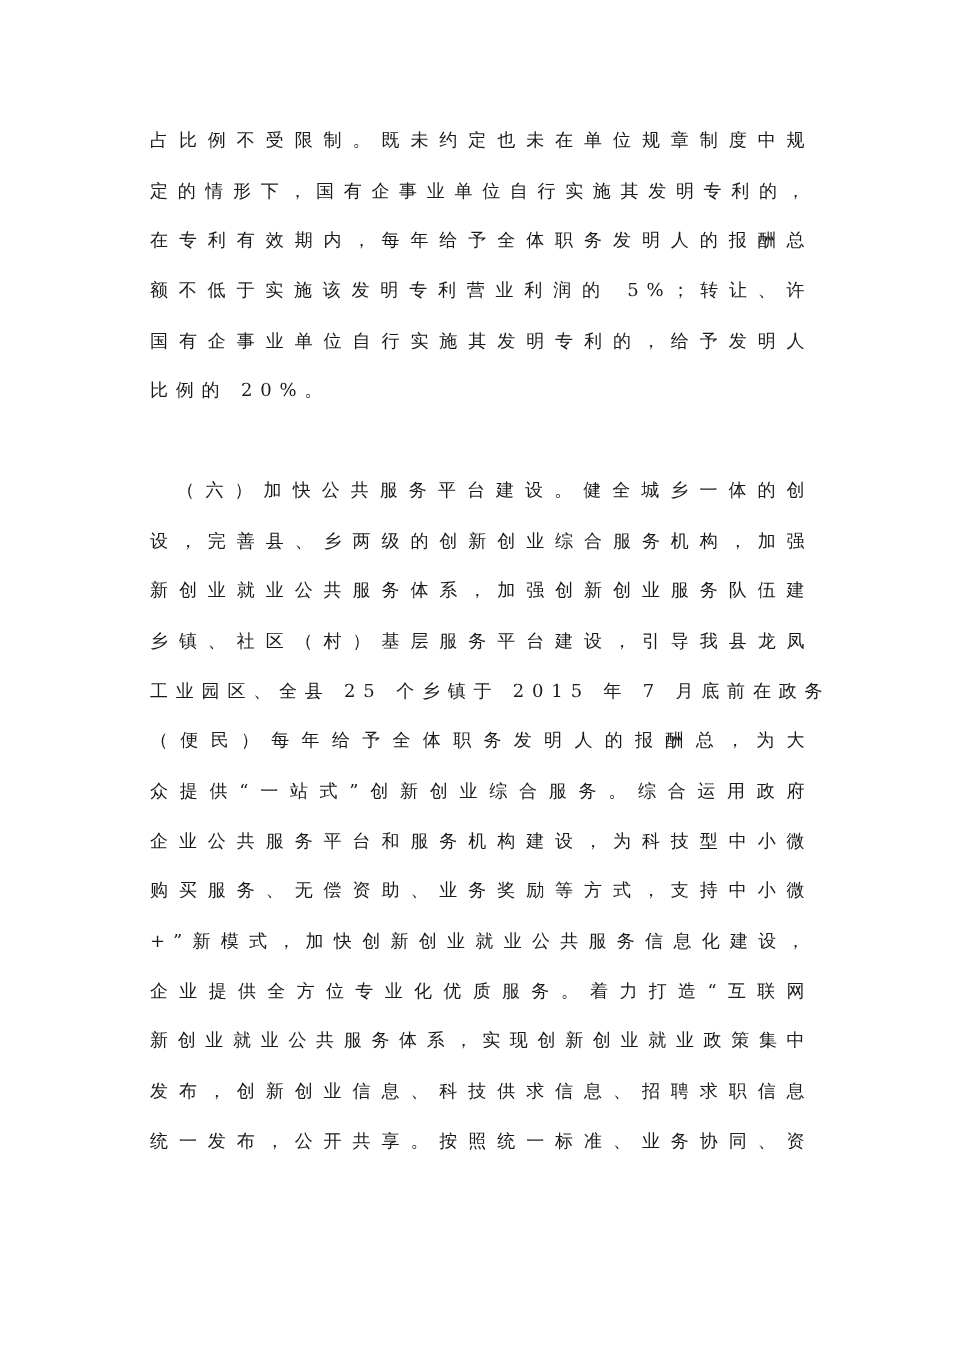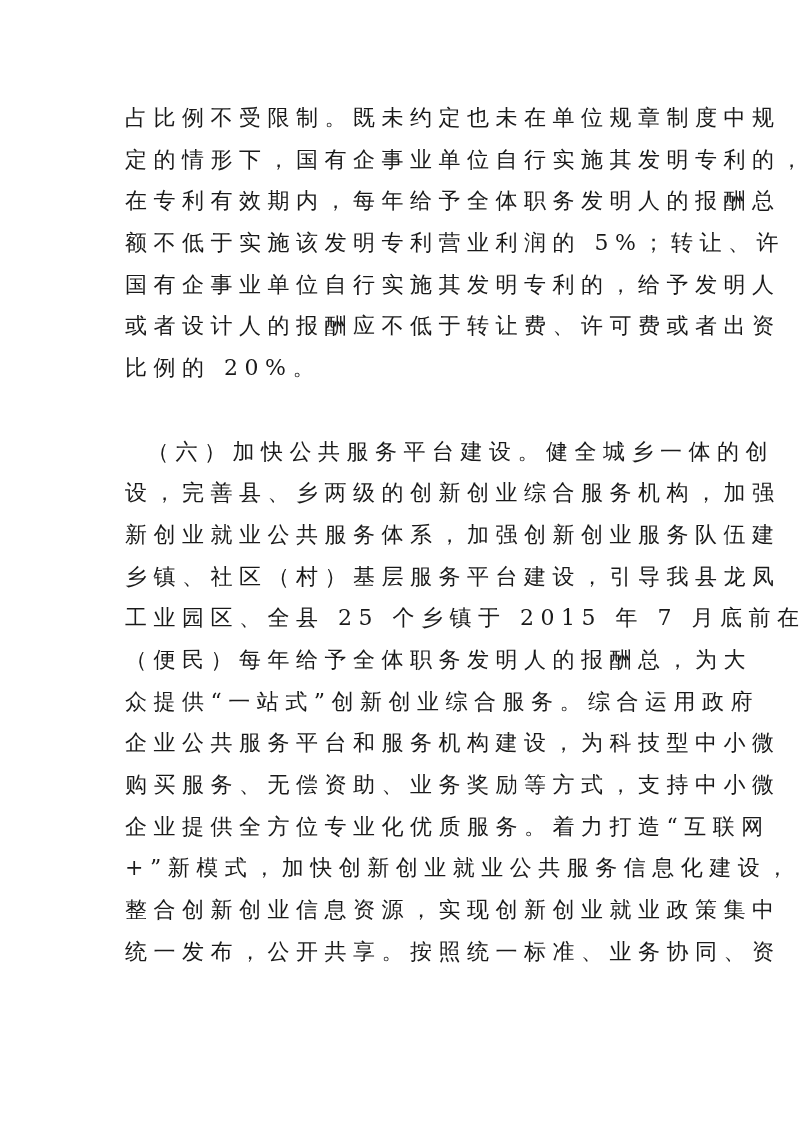--- a/index.html
+++ b/index.html
@@ -21,21 +21,21 @@
   }
   .para {
     margin: 0;
     padding: 0;
   }
   .line {
     display: block;
     height: 41.7px;
     line-height: 41.7px;
     font-family: "DejaVu Serif", "Liberation Serif", serif;
-    font-size: 22px;
+    font-size: 15px;
     color: #1a1a1a;
     letter-spacing: 6.5px;
     white-space: nowrap;
     text-align: justify;
     text-align-last: justify;
   }
   .line.last {
     text-align-last: left;
   }
   .para-gap {
@@ -50,35 +50,35 @@
 <body>
 
 <div class="page">
 
   <div class="para">
     <span class="line">占比例不受限制。既未约定也未在单位规章制度中规</span>
     <span class="line">定的情形下，国有企事业单位自行实施其发明专利的，</span>
     <span class="line">在专利有效期内，每年给予全体职务发明人的报酬总</span>
     <span class="line">额不低于实施该发明专利营业利润的 5%；转让、许</span>
     <span class="line">国有企事业单位自行实施其发明专利的，给予发明人</span>
-    <span class="line">或者设计人的报酬应不低于转让费、许可费或者出资</span>
     <span class="line last">比例的 20%。</span>
   </div>
 
   <div class="para-gap"></div>
 
   <div class="para indent">
     <span class="line first">（六）加快公共服务平台建设。健全城乡一体的创</span>
     <span class="line">设，完善县、乡两级的创新创业综合服务机构，加强</span>
     <span class="line">新创业就业公共服务体系，加强创新创业服务队伍建</span>
     <span class="line">乡镇、社区（村）基层服务平台建设，引导我县龙凤</span>
     <span class="line">工业园区、全县 25 个乡镇于 2015 年 7 月底前在政务</span>
     <span class="line">（便民）每年给予全体职务发明人的报酬总，为大</span>
     <span class="line">众提供“一站式”创新创业综合服务。综合运用政府</span>
     <span class="line">企业公共服务平台和服务机构建设，为科技型中小微</span>
     <span class="line">购买服务、无偿资助、业务奖励等方式，支持中小微</span>
+    <span class="line">+”新模式，加快创新创业就业公共服务信息化建设，</span>
     <span class="line">企业提供全方位专业化优质服务。着力打造“互联网</span>
-    <span class="line">+”新模式，加快创新创业就业公共服务信息化建设，</span>
-    <span class="line">整合创新创业信息资源，实现创新创业就业政策集中</span>
+    <span class="line">新创业就业公共服务体系，实现创新创业就业政策集中</span>
+    <span class="line">发布，创新创业信息、科技供求信息、招聘求职信息</span>
     <span class="line">统一发布，公开共享。按照统一标准、业务协同、资</span>
   </div>
 
 </div>
 
 </body></html>

